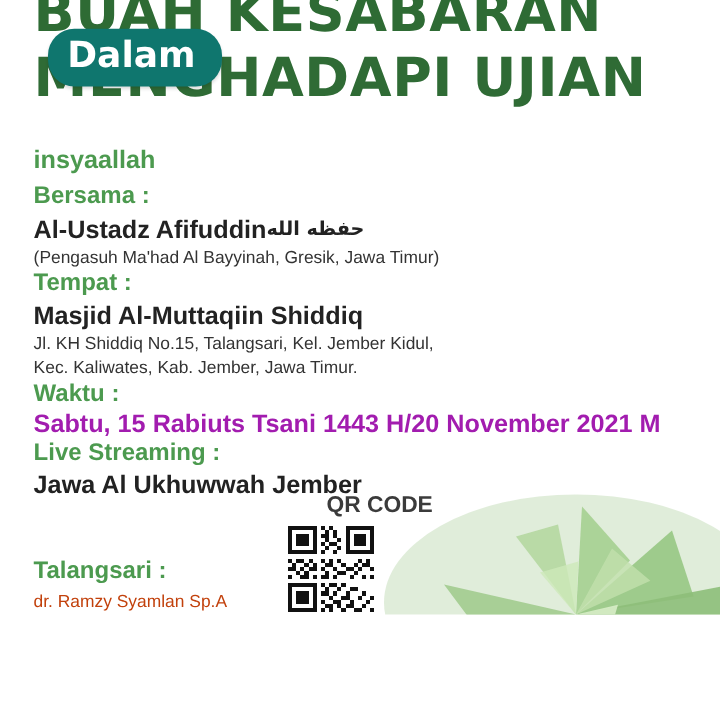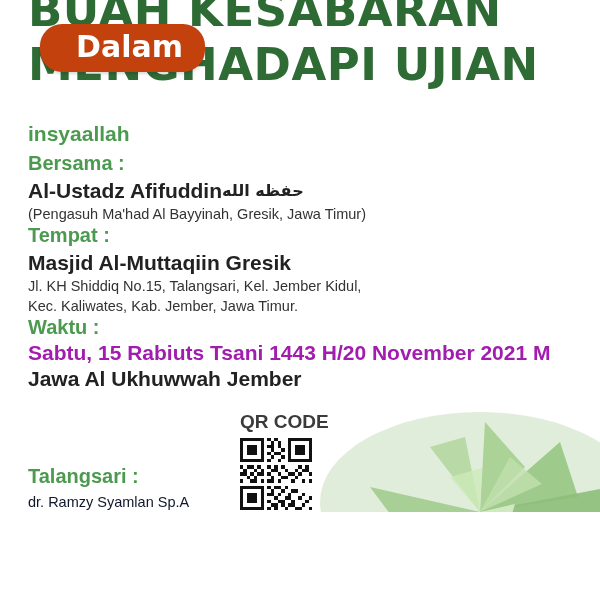--- a/index.html
+++ b/index.html
@@ -47,27 +47,27 @@
     color: #2f6b35;
     white-space: nowrap;
   }
   .title-line.l1 {
     color: #2e6b34;
   }
   .badge {
     position: absolute;
     top: 24px;
     left: 40px;
-    background: #c2410c;
+    background: #0f766e;
     color: #ffffff;
     font-family: "DejaVu Sans", sans-serif;
     font-weight: bold;
     font-size: 30px;
     line-height: 30px;
-    padding: 8px 22px 10px 36px;
+    padding: 8px 22px 10px 16px;
     border-radius: 22px;
     box-shadow: 0 2px 3px rgba(0,0,0,0.15);
   }
 
   
   .body {
     position: absolute;
     top: 122px;
     left: 28px;
     right: 20px;
@@ -115,21 +115,21 @@
     bottom: 0px;
     width: 200px;
   }
   .info-lbl {
     color: #4c9a4f;
     font-size: 20px;
     font-weight: bold;
     margin-bottom: 4px;
   }
   .info-name {
-    color: #0f172a;
+    color: #c2410c;
     font-size: 14.5px;
     line-height: 20px;
   }
   .info-phone {
     color: #222222;
     font-size: 19px;
     font-weight: bold;
     line-height: 25px;
   }
 
@@ -139,20 +139,21 @@
     bottom: 2px;
     width: 130px;
     text-align: left;
   }
   .qr-title {
     color: #3b3b3b;
     font-size: 19px;
     font-weight: bold;
     line-height: 21px;
     margin-bottom: 6px;
+    margin-left: 32px;
   }
   .qr-code {
     width: 72px;
     height: 72px;
     background: #ffffff;
     position: relative;
   }
 </style>
 </head>
 <body>
@@ -186,27 +187,28 @@
 
     <div class="insyaallah">insyaallah</div>
 
     <div class="lbl">Bersama :</div>
     <div class="val-big">
       <span>Al-Ustadz Afifuddin</span><span class="arabic">حفظه الله</span>
     </div>
     <div class="val-small">(Pengasuh Ma'had Al Bayyinah, Gresik, Jawa Timur)</div>
 
     <div class="lbl">Tempat :</div>
-    <div class="val-big">Masjid Al-Muttaqiin Gresik</div>
+    <div class="val-big">Masjid Al-Muttaqiin Shiddiq</div>
     <div class="val-small">Jl. KH Shiddiq No.15, Talangsari, Kel. Jember Kidul,</div>
     <div class="val-small">Kec. Kaliwates, Kab. Jember, Jawa Timur.</div>
 
     <div class="lbl">Waktu :</div>
     <div class="val-med">Sabtu, 15 Rabiuts Tsani 1443 H/20 November 2021 M</div>
 
+    <div class="lbl">Live Streaming :</div>
     <div class="val-big">Jawa Al Ukhuwwah Jember</div>
   </div>
 
   <div class="info-row">
     <div class="info-lbl">Talangsari :</div>
     <div class="info-name">dr. Ramzy Syamlan Sp.A</div>
   </div>
 
   <div class="qr-block">
     <div class="qr-title">QR CODE</div>

